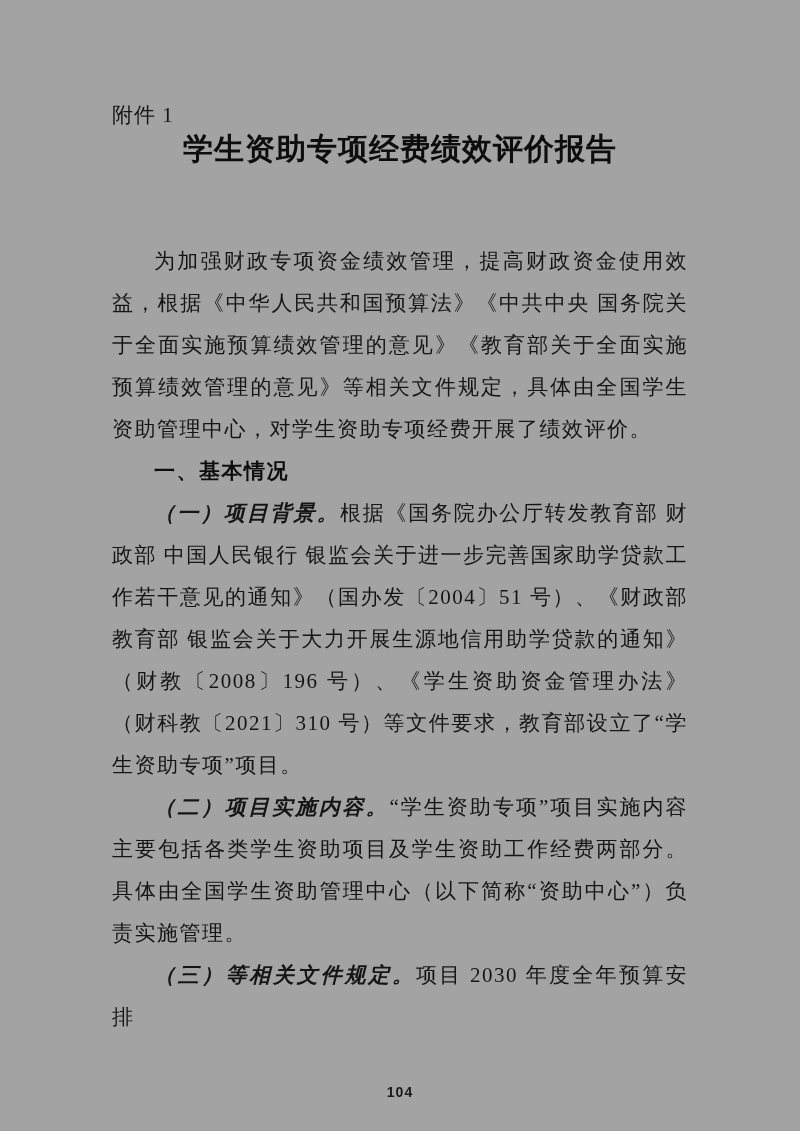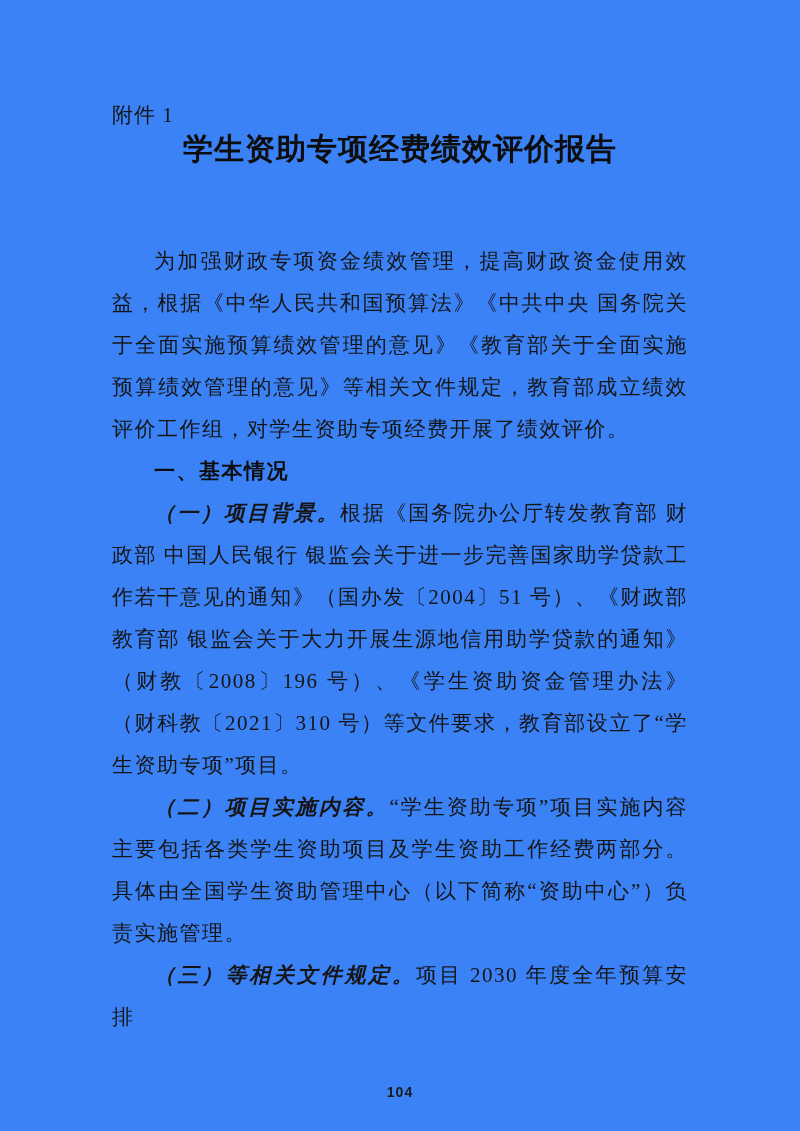--- a/index.html
+++ b/index.html
@@ -4,21 +4,21 @@
 <style>
   * { margin: 0; padding: 0; box-sizing: border-box; }
   html, body {
     background: #ffffff;
     font-family: "Liberation Serif", "DejaVu Serif", serif;
   }
   .page {
     position: relative;
     width: 800px;
     height: 1131px;
-    background: #3b82f6;
+    background: #a3a3a3;
     color: #151515;
     padding: 100px 112px 16px 112px;
     overflow: hidden;
   }
   .attachment {
     font-size: 21px;
     line-height: 30px;
     text-align: left;
     letter-spacing: 1px;
   }
@@ -72,21 +72,21 @@
 <body>
 
 <div class="page">
 
   <div class="attachment">附件 1</div>
 
   <h1 class="title">学生资助专项经费绩效评价报告</h1>
 
   <div class="body">
 
-    <p class="para">为加强财政专项资金绩效管理，提高财政资金使用效益，根据《中华人民共和国预算法》《中共中央 国务院关于全面实施预算绩效管理的意见》《教育部关于全面实施预算绩效管理的意见》等相关文件规定，教育部成立绩效评价工作组，对学生资助专项经费开展了绩效评价。</p>
+    <p class="para">为加强财政专项资金绩效管理，提高财政资金使用效益，根据《中华人民共和国预算法》《中共中央 国务院关于全面实施预算绩效管理的意见》《教育部关于全面实施预算绩效管理的意见》等相关文件规定，具体由全国学生资助管理中心，对学生资助专项经费开展了绩效评价。</p>
 
     <h2 class="heading">一、基本情况</h2>
 
     <p class="para"><span class="lead">（一）项目背景。</span><span>根据《国务院办公厅转发教育部 财政部 中国人民银行 银监会关于进一步完善国家助学贷款工作若干意见的通知》（国办发〔2004〕51 号）、《财政部 教育部 银监会关于大力开展生源地信用助学贷款的通知》（财教〔2008〕196 号）、《学生资助资金管理办法》（财科教〔2021〕310 号）等文件要求，教育部设立了“学生资助专项”项目。</span></p>
 
     <p class="para"><span class="lead">（二）项目实施内容。</span><span>“学生资助专项”项目实施内容主要包括各类学生资助项目及学生资助工作经费两部分。具体由全国学生资助管理中心（以下简称“资助中心”）负责实施管理。</span></p>
 
     <p class="para"><span class="lead">（三）等相关文件规定。</span><span>项目 2030 年度全年预算安排</span></p>
 
   </div>

